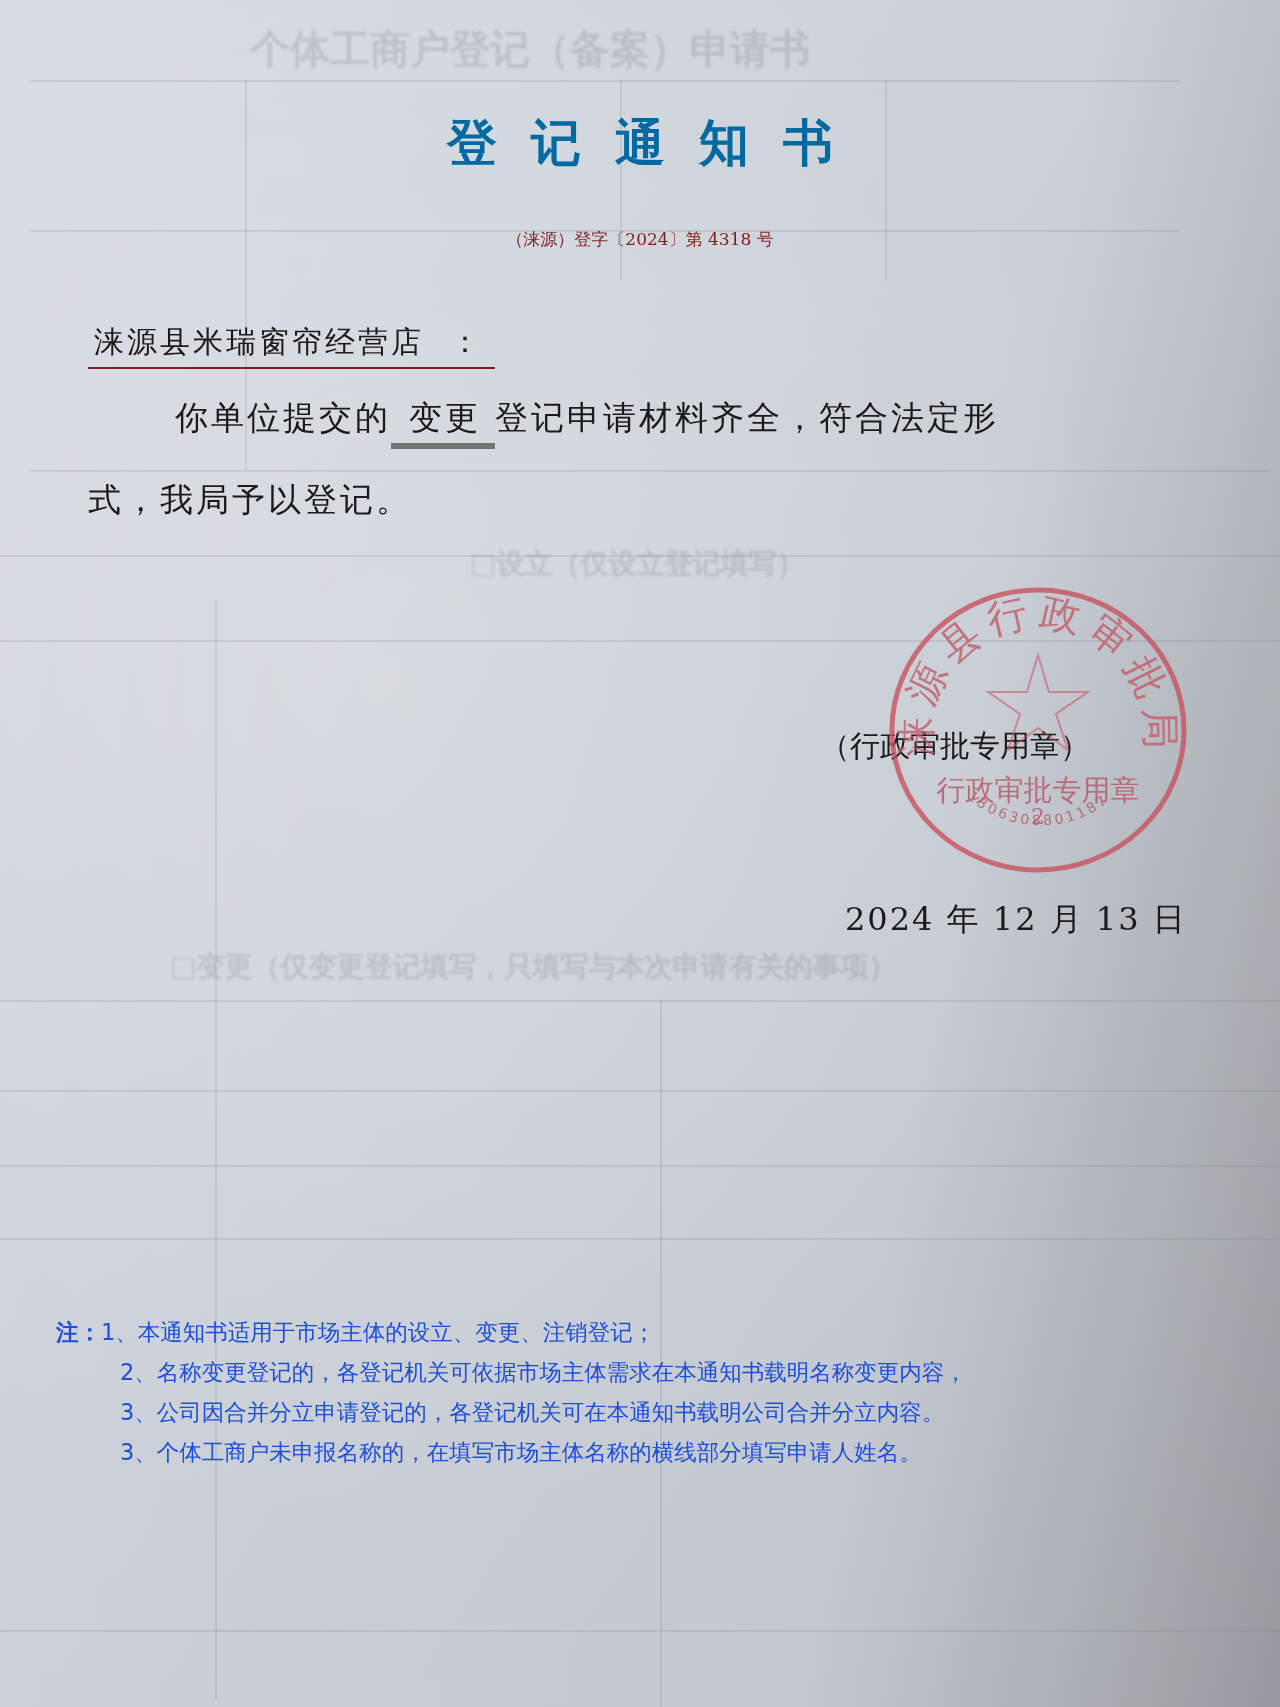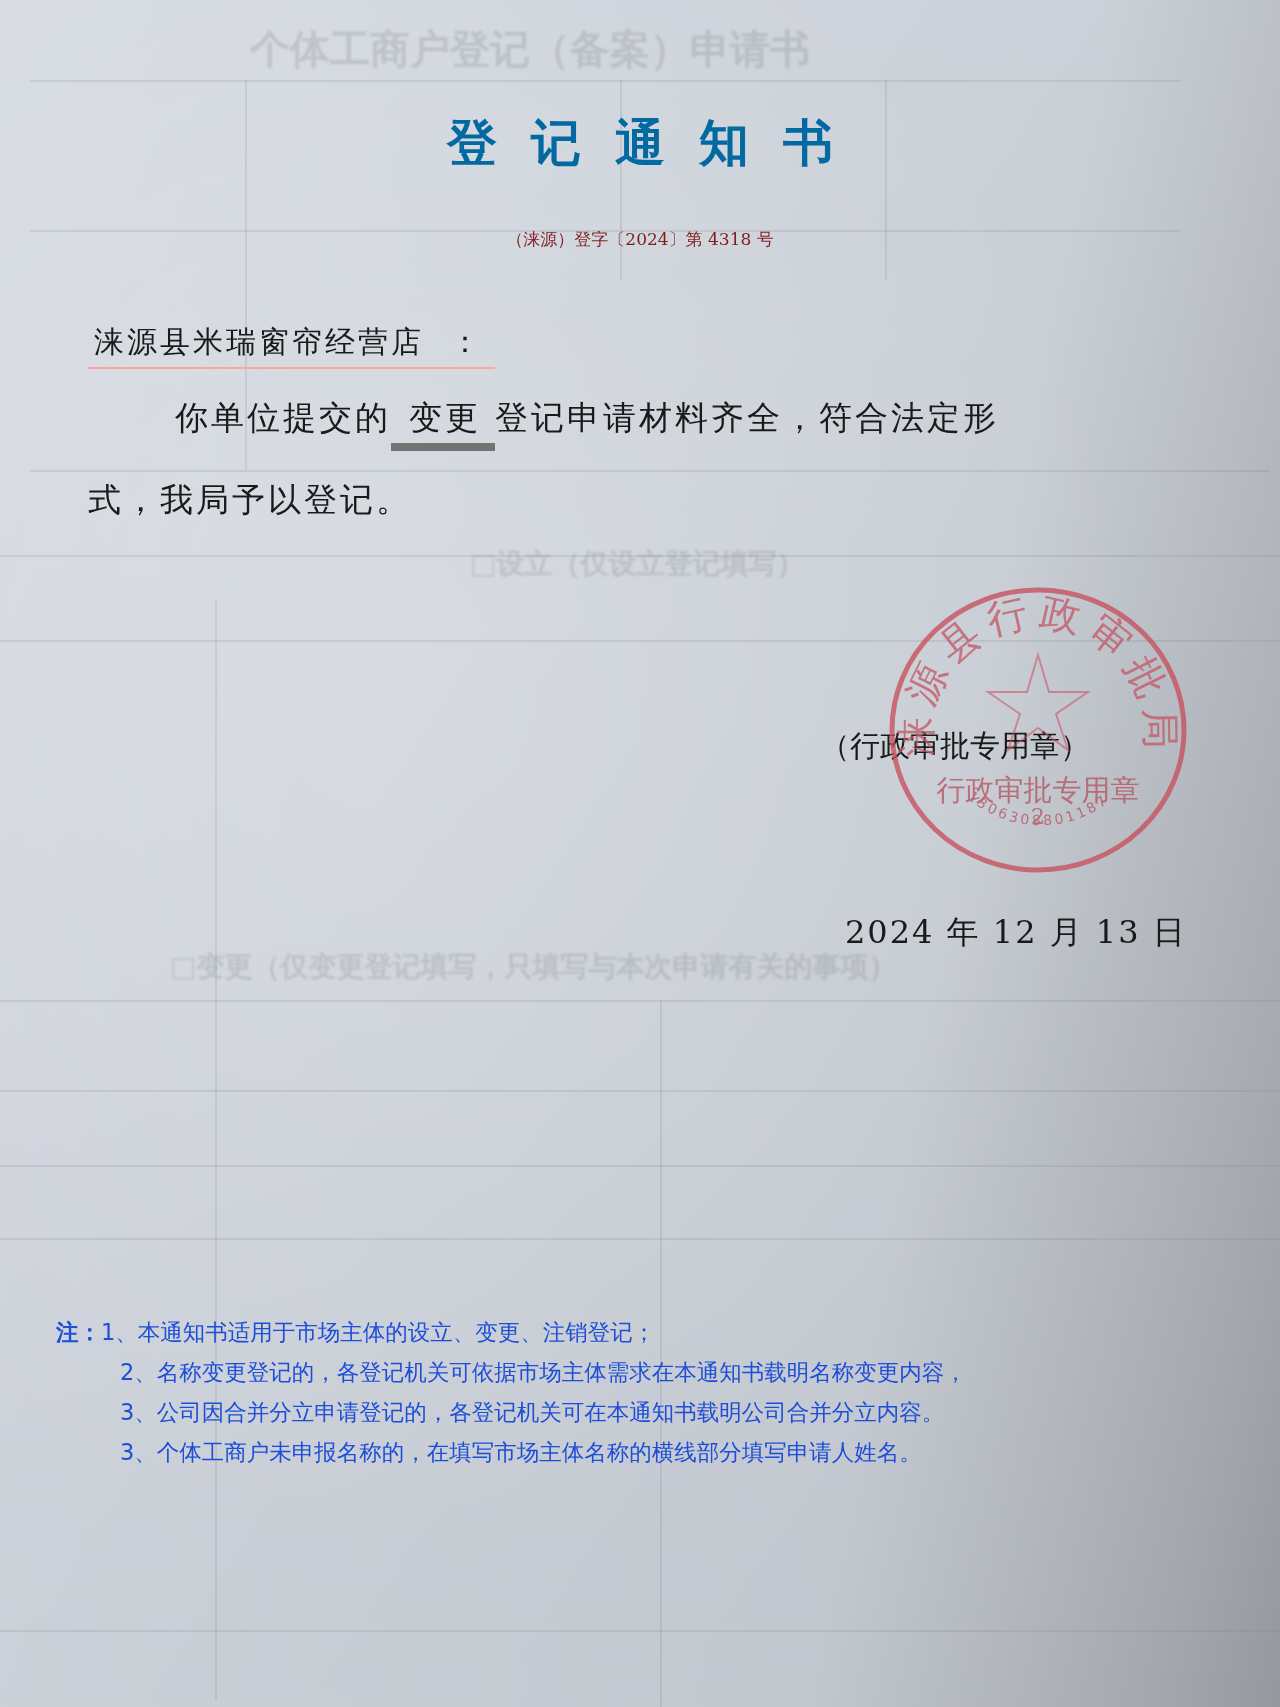--- a/index.html
+++ b/index.html
@@ -55,36 +55,36 @@
       top: 228px;
       text-align: center;
       font-size: 17px;
       color: #7f1d1d;
     }
     .addressee {
       position: absolute;
       left: 88px;
       top: 322px;
       font-size: 30px;
-      border-bottom: 2px solid #fca5a5;
+      border-bottom: 2px solid #7f1d1d;
       padding: 0 12px 4px 6px;
       letter-spacing: 3px;
     }
     .addressee .colon { margin-left: 26px; }
     .body-line-1 {
       position: absolute;
       left: 175px;
       top: 396px;
       font-size: 33px;
       letter-spacing: 3px;
       white-space: nowrap;
     }
     .body-line-1 .fill {
       display: inline-block;
-      border-bottom: 8px solid #737373;
+      border-bottom: 6px solid #737373;
       padding: 0 14px 2px 18px;
     }
     .body-line-2 {
       position: absolute;
       left: 88px;
       top: 478px;
       font-size: 33px;
       letter-spacing: 3px;
     }
     .seal-caption {
@@ -102,21 +102,20 @@
       height: 300px;
       z-index: 2;
       opacity: 0.78;
     }
     .date {
       position: absolute;
       left: 845px;
       top: 898px;
       font-size: 32px;
       letter-spacing: 2px;
-      margin-top: 13px;
     }
     .notes {
       position: absolute;
       left: 56px;
       top: 1312px;
       width: 1200px;
       font-family: "DejaVu Sans", "Liberation Sans", sans-serif;
       font-size: 22.5px;
       line-height: 40px;
       color: #1d4ed8;

